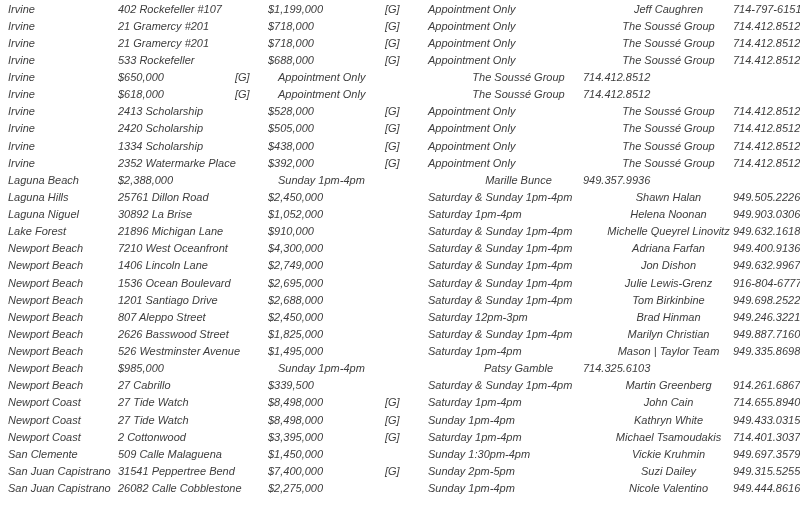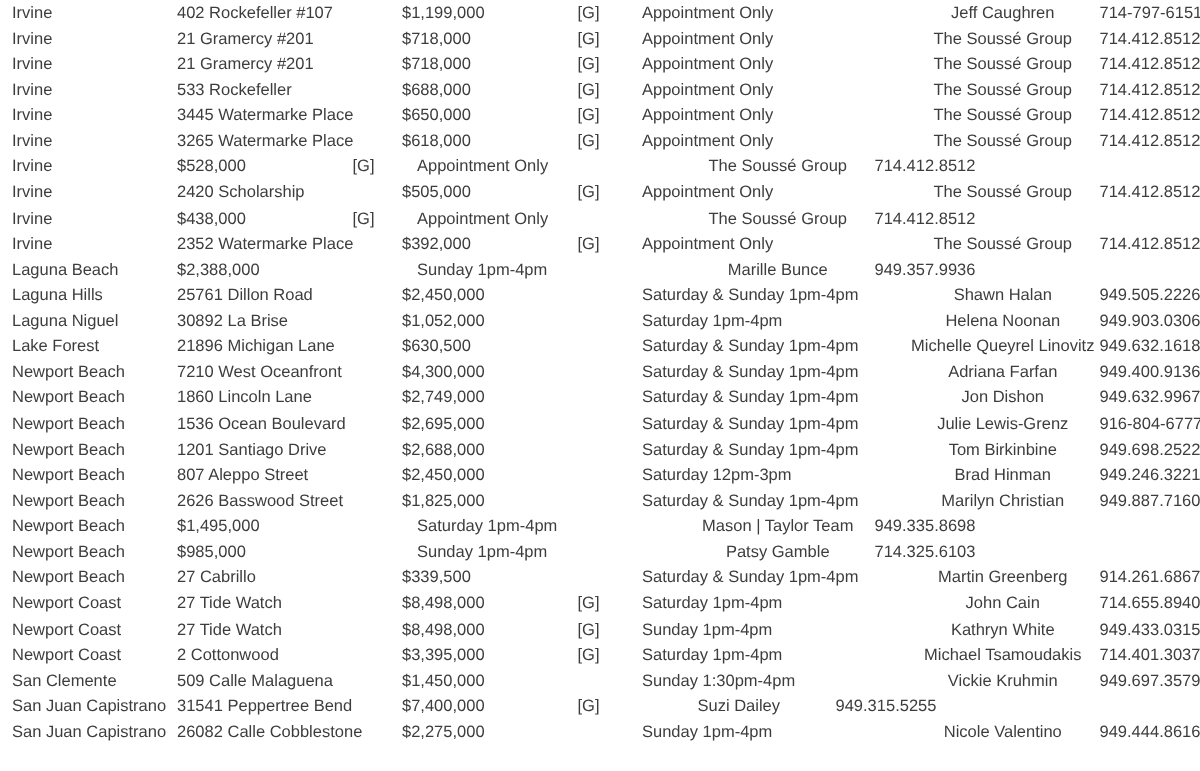--- a/index.html
+++ b/index.html
@@ -10,20 +10,21 @@
   body {
     width: 800px;
     height: 514px;
     overflow: hidden;
     font-family: "Liberation Sans", sans-serif;
   }
   .table {
     width: 800px;
     height: 514px;
     box-sizing: border-box;
+    font-style: italic;
   }
   .row {
     display: flex;
     align-items: center;
     height: 17.1333px;
     padding-left: 8px;
     padding-right: 7px;
     box-sizing: border-box;
     font-size: 11px;
     color: #3d3d3d;
@@ -77,59 +78,59 @@
     <span class="col address">533 Rockefeller</span>
     <span class="col price">$688,000</span>
     <span class="col g">[G]</span>
     <span class="col open">Appointment Only</span>
     <span class="col agent">The Soussé Group</span>
     <span class="col phone">714.412.8512</span>
   </div>
 
   <div class="row">
     <span class="col city">Irvine</span>
-    <span class="col address">3445 Watermarke Place</span>
     <span class="col price">$650,000</span>
     <span class="col g">[G]</span>
     <span class="col open">Appointment Only</span>
     <span class="col agent">The Soussé Group</span>
     <span class="col phone">714.412.8512</span>
   </div>
 
   <div class="row">
     <span class="col city">Irvine</span>
-    <span class="col address">3265 Watermarke Place</span>
     <span class="col price">$618,000</span>
     <span class="col g">[G]</span>
     <span class="col open">Appointment Only</span>
     <span class="col agent">The Soussé Group</span>
     <span class="col phone">714.412.8512</span>
   </div>
 
   <div class="row">
     <span class="col city">Irvine</span>
+    <span class="col address">2413 Scholarship</span>
     <span class="col price">$528,000</span>
     <span class="col g">[G]</span>
     <span class="col open">Appointment Only</span>
     <span class="col agent">The Soussé Group</span>
     <span class="col phone">714.412.8512</span>
   </div>
 
   <div class="row">
     <span class="col city">Irvine</span>
     <span class="col address">2420 Scholarship</span>
     <span class="col price">$505,000</span>
     <span class="col g">[G]</span>
     <span class="col open">Appointment Only</span>
     <span class="col agent">The Soussé Group</span>
     <span class="col phone">714.412.8512</span>
   </div>
 
   <div class="row">
     <span class="col city">Irvine</span>
+    <span class="col address">1334 Scholarship</span>
     <span class="col price">$438,000</span>
     <span class="col g">[G]</span>
     <span class="col open">Appointment Only</span>
     <span class="col agent">The Soussé Group</span>
     <span class="col phone">714.412.8512</span>
   </div>
 
   <div class="row">
     <span class="col city">Irvine</span>
     <span class="col address">2352 Watermarke Place</span>
@@ -165,40 +166,40 @@
     <span class="col price">$1,052,000</span>
     <span class="col g"></span>
     <span class="col open">Saturday 1pm-4pm</span>
     <span class="col agent">Helena Noonan</span>
     <span class="col phone">949.903.0306</span>
   </div>
 
   <div class="row">
     <span class="col city">Lake Forest</span>
     <span class="col address">21896 Michigan Lane</span>
-    <span class="col price">$630,500</span>
+    <span class="col price">$910,000</span>
     <span class="col g"></span>
     <span class="col open">Saturday &amp; Sunday 1pm-4pm</span>
     <span class="col agent">Michelle Queyrel Linovitz</span>
     <span class="col phone">949.632.1618</span>
   </div>
 
   <div class="row">
     <span class="col city">Newport Beach</span>
     <span class="col address">7210 West Oceanfront</span>
     <span class="col price">$4,300,000</span>
     <span class="col g"></span>
     <span class="col open">Saturday &amp; Sunday 1pm-4pm</span>
     <span class="col agent">Adriana Farfan</span>
     <span class="col phone">949.400.9136</span>
   </div>
 
   <div class="row">
     <span class="col city">Newport Beach</span>
-    <span class="col address">1860 Lincoln Lane</span>
+    <span class="col address">1406 Lincoln Lane</span>
     <span class="col price">$2,749,000</span>
     <span class="col g"></span>
     <span class="col open">Saturday &amp; Sunday 1pm-4pm</span>
     <span class="col agent">Jon Dishon</span>
     <span class="col phone">949.632.9967</span>
   </div>
 
   <div class="row">
     <span class="col city">Newport Beach</span>
     <span class="col address">1536 Ocean Boulevard</span>
@@ -234,20 +235,21 @@
     <span class="col address">2626 Basswood Street</span>
     <span class="col price">$1,825,000</span>
     <span class="col g"></span>
     <span class="col open">Saturday &amp; Sunday 1pm-4pm</span>
     <span class="col agent">Marilyn Christian</span>
     <span class="col phone">949.887.7160</span>
   </div>
 
   <div class="row">
     <span class="col city">Newport Beach</span>
+    <span class="col address">526 Westminster Avenue</span>
     <span class="col price">$1,495,000</span>
     <span class="col g"></span>
     <span class="col open">Saturday 1pm-4pm</span>
     <span class="col agent">Mason | Taylor Team</span>
     <span class="col phone">949.335.8698</span>
   </div>
 
   <div class="row">
     <span class="col city">Newport Beach</span>
     <span class="col price">$985,000</span>
@@ -305,20 +307,21 @@
     <span class="col open">Sunday 1:30pm-4pm</span>
     <span class="col agent">Vickie Kruhmin</span>
     <span class="col phone">949.697.3579</span>
   </div>
 
   <div class="row">
     <span class="col city">San Juan Capistrano</span>
     <span class="col address">31541 Peppertree Bend</span>
     <span class="col price">$7,400,000</span>
     <span class="col g">[G]</span>
+    <span class="col open">Sunday 2pm-5pm</span>
     <span class="col agent">Suzi Dailey</span>
     <span class="col phone">949.315.5255</span>
   </div>
 
   <div class="row">
     <span class="col city">San Juan Capistrano</span>
     <span class="col address">26082 Calle Cobblestone</span>
     <span class="col price">$2,275,000</span>
     <span class="col g"></span>
     <span class="col open">Sunday 1pm-4pm</span>

